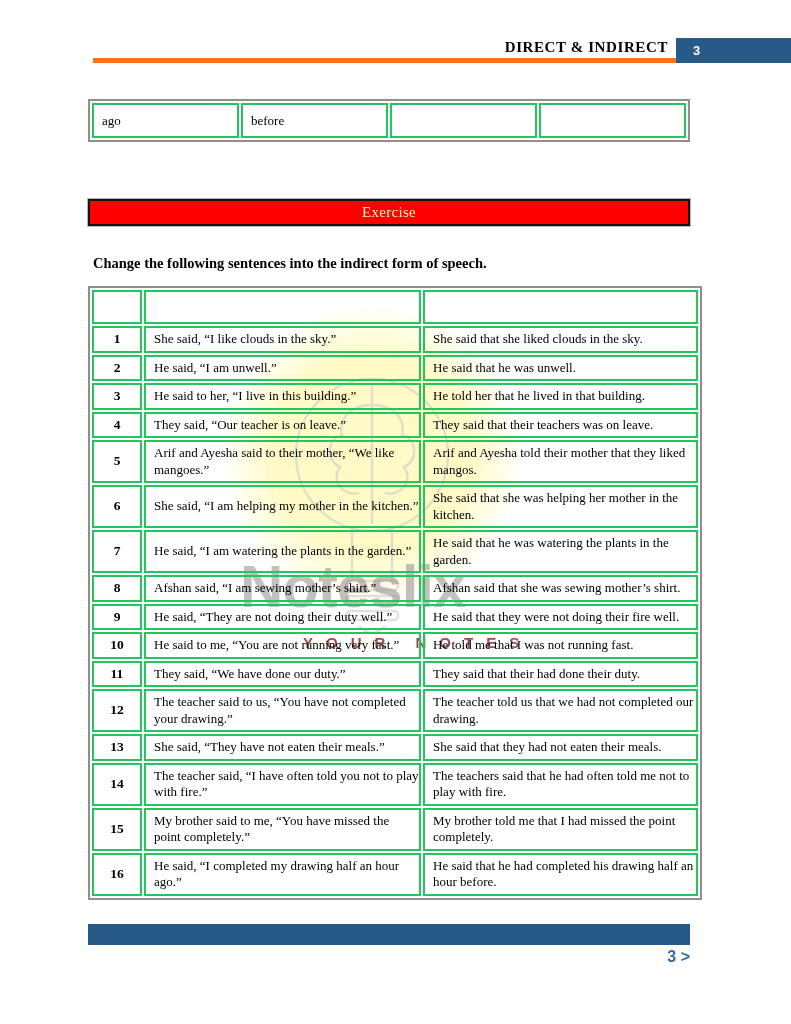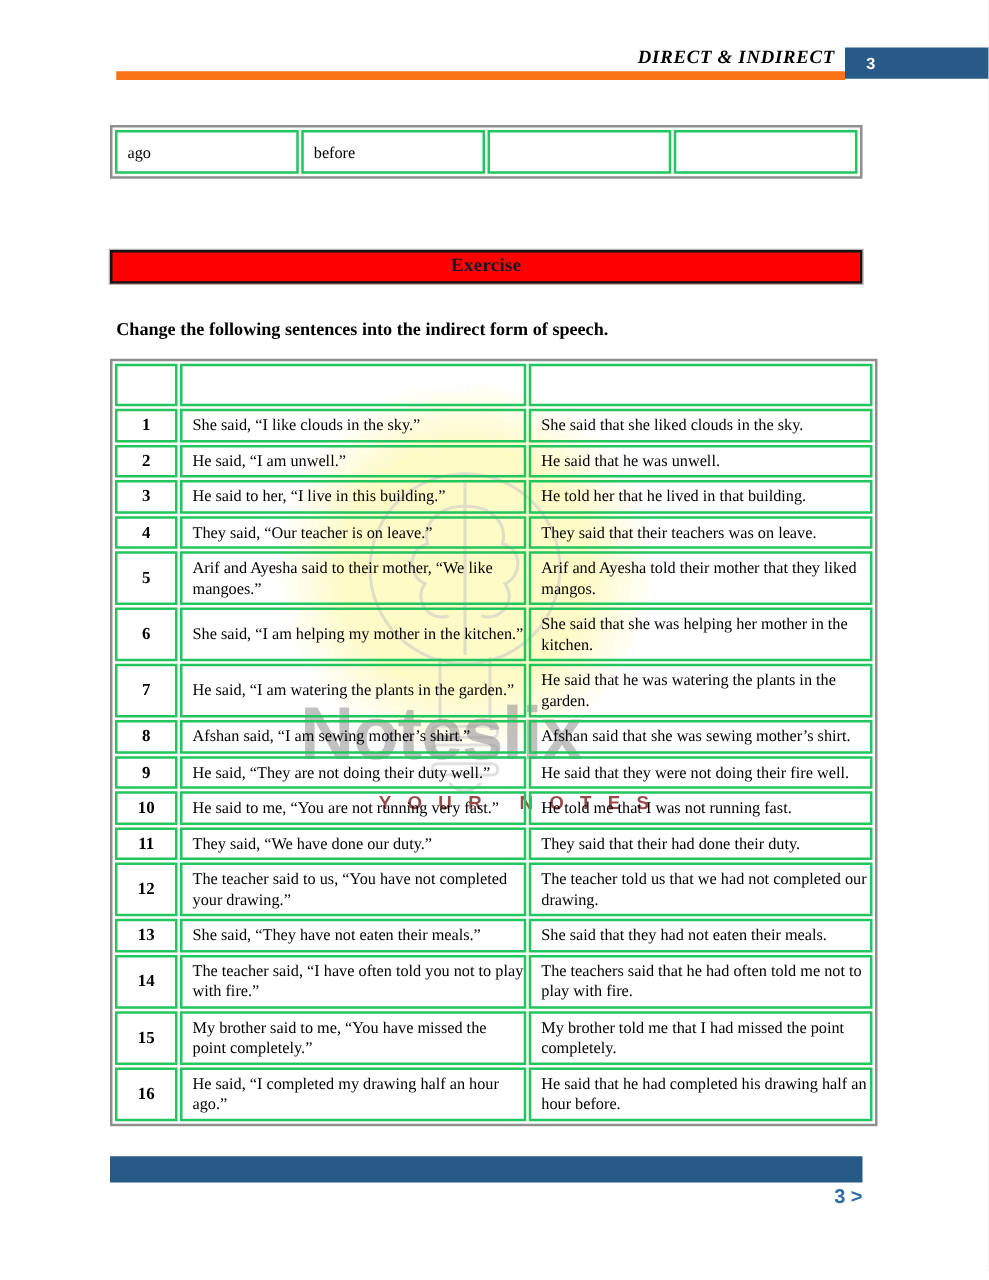--- a/index.html
+++ b/index.html
@@ -8,21 +8,21 @@
     width:791px; height:1024px;
     margin:0 auto; background:#ffffff;
     font-family:"Liberation Serif", serif;
     color:#000; overflow:hidden;
   }
 
   
   .page-header{display:flex; align-items:stretch; margin:38px 0 0 93px;}
   .title-wrap{
     flex:1; display:flex; justify-content:flex-end; align-items:flex-end;
-    border-bottom:7px solid #f97316; padding:0 8px 2px 0;font-style:italic;
+    border-bottom:5px solid #f97316; padding:0 8px 2px 0;
   }
   .header-title{font-weight:bold; font-size:15px; letter-spacing:.6px;}
   .page-num-box{
     width:98px; background:var(--accent-blue,#275A87);
     color:#fff; font-family:"Liberation Sans", sans-serif;
     font-weight:bold; font-size:13px;
     display:flex; align-items:center; padding-left:17px; height:25px;
   }
 
   
@@ -38,21 +38,21 @@
     height:27px; font-size:13px; padding:2px 4px 2px 8px; vertical-align:middle;
   }
 
   
   .banner{
     margin:57px 0 0 88px; width:598px;
     background:var(--accent-red,#FE0000);
     border:2px solid #141414; outline:1px solid #b5b5b5;
     text-align:center; padding:2px 0 3px 0;
   }
-  .banner span{color:#0f172a; font-weight:bold; font-size:15px; letter-spacing:.3px;}
+  .banner span{color:#fef9c3; font-weight:normal; font-size:15px; letter-spacing:.3px;}
 
   .instruction{
     margin:29px 0 0 93px; font-weight:bold; font-size:14.5px;
   }
 
   
   .sentence-table{margin-top:14px;}
   .sentence-table th{
     background:var(--accent-red,#FE0000); color:#fff;
     font-weight:bold; font-size:13.5px; text-align:center;

